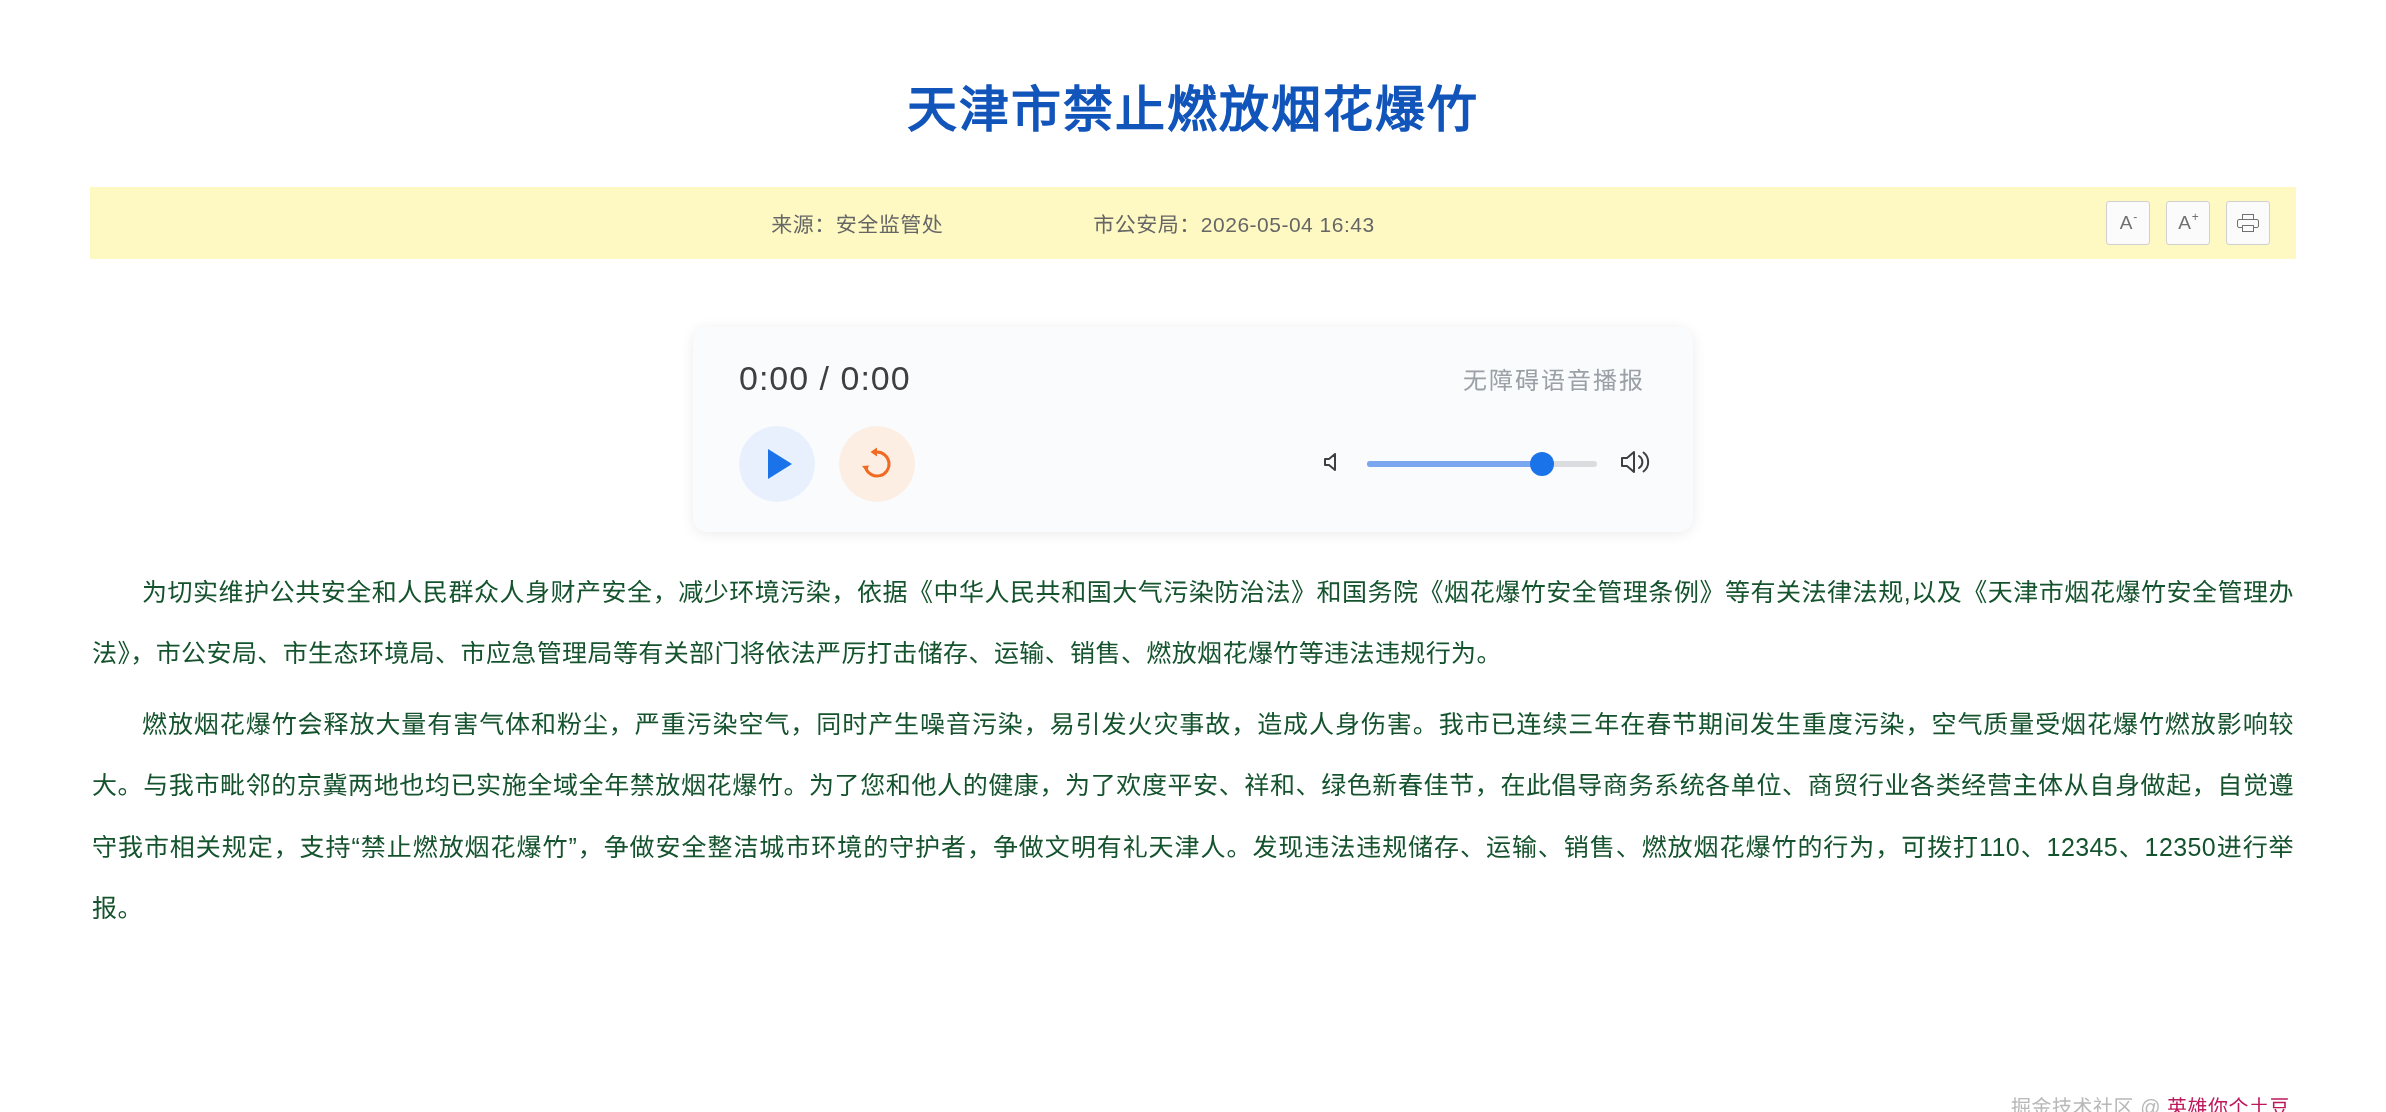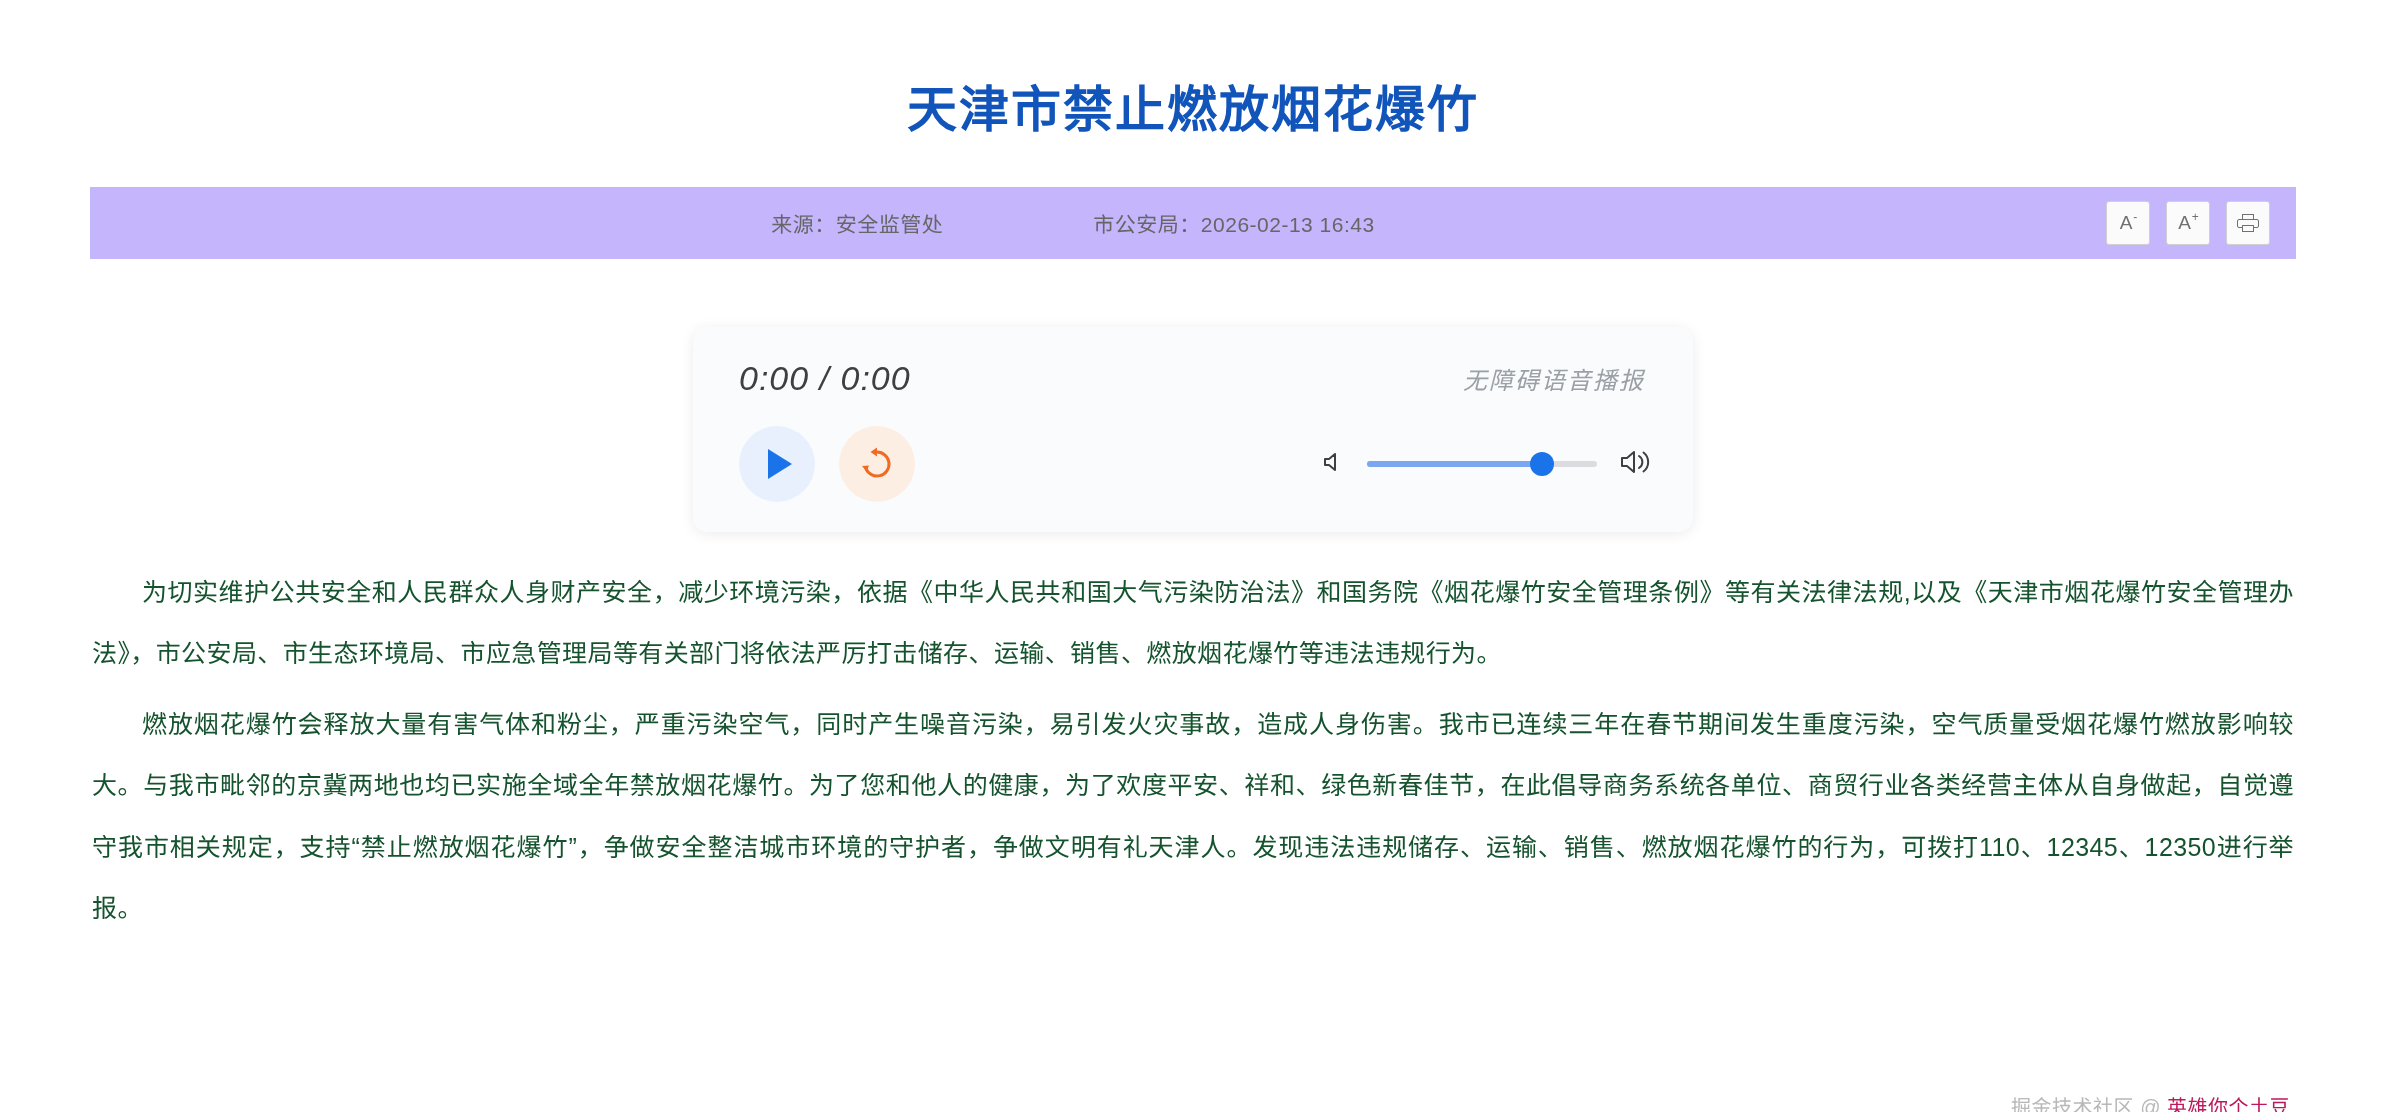--- a/index.html
+++ b/index.html
@@ -31,21 +31,21 @@
     color: #1155bb;
     letter-spacing: 2px;
     padding-top: 44px;
     line-height: 1.3;
   }
 
   
   .meta-bar {
     margin: 44px 90px 0 90px;
     height: 72px;
-    background: #c4b5fd;
+    background: #fef9c3;
     display: flex;
     align-items: center;
     position: relative;
     box-sizing: border-box;
   }
   .meta-center {
     flex: 1;
     display: flex;
     justify-content: center;
     align-items: center;
@@ -124,21 +124,20 @@
     display: flex;
     justify-content: center;
   }
   .player {
     width: 1000px;
     background: #fafbfc;
     border-radius: 14px;
     box-shadow: 0 2px 14px rgba(0,0,0,0.08);
     padding: 26px 40px 30px 40px;
     box-sizing: border-box;
-    font-style: italic;
   }
   .player-top {
     display: flex;
     align-items: center;
     justify-content: space-between;
     padding: 6px 8px 0 6px;
   }
   .time-display {
     font-size: 34px;
     color: #3c4043;
@@ -246,21 +245,21 @@
 <div class="page">
 
   <h1 class="article-title">天津市禁止燃放烟花爆竹</h1>
 
   <div class="meta-bar">
     <div class="meta-center">
       <div class="meta-item">
         <span>来源：</span><span>安全监管处</span>
       </div>
       <div class="meta-item">
-        <span>市公安局：</span><span>2026-02-13 16:43</span>
+        <span>市公安局：</span><span>2026-05-04 16:43</span>
       </div>
     </div>
     <div class="meta-tools">
       <div class="tool-btn">
         <span>A</span>
           <span class="sup">-</span>
       </div>
       <div class="tool-btn">
         <span>A</span>
           <span class="sup">+</span>

